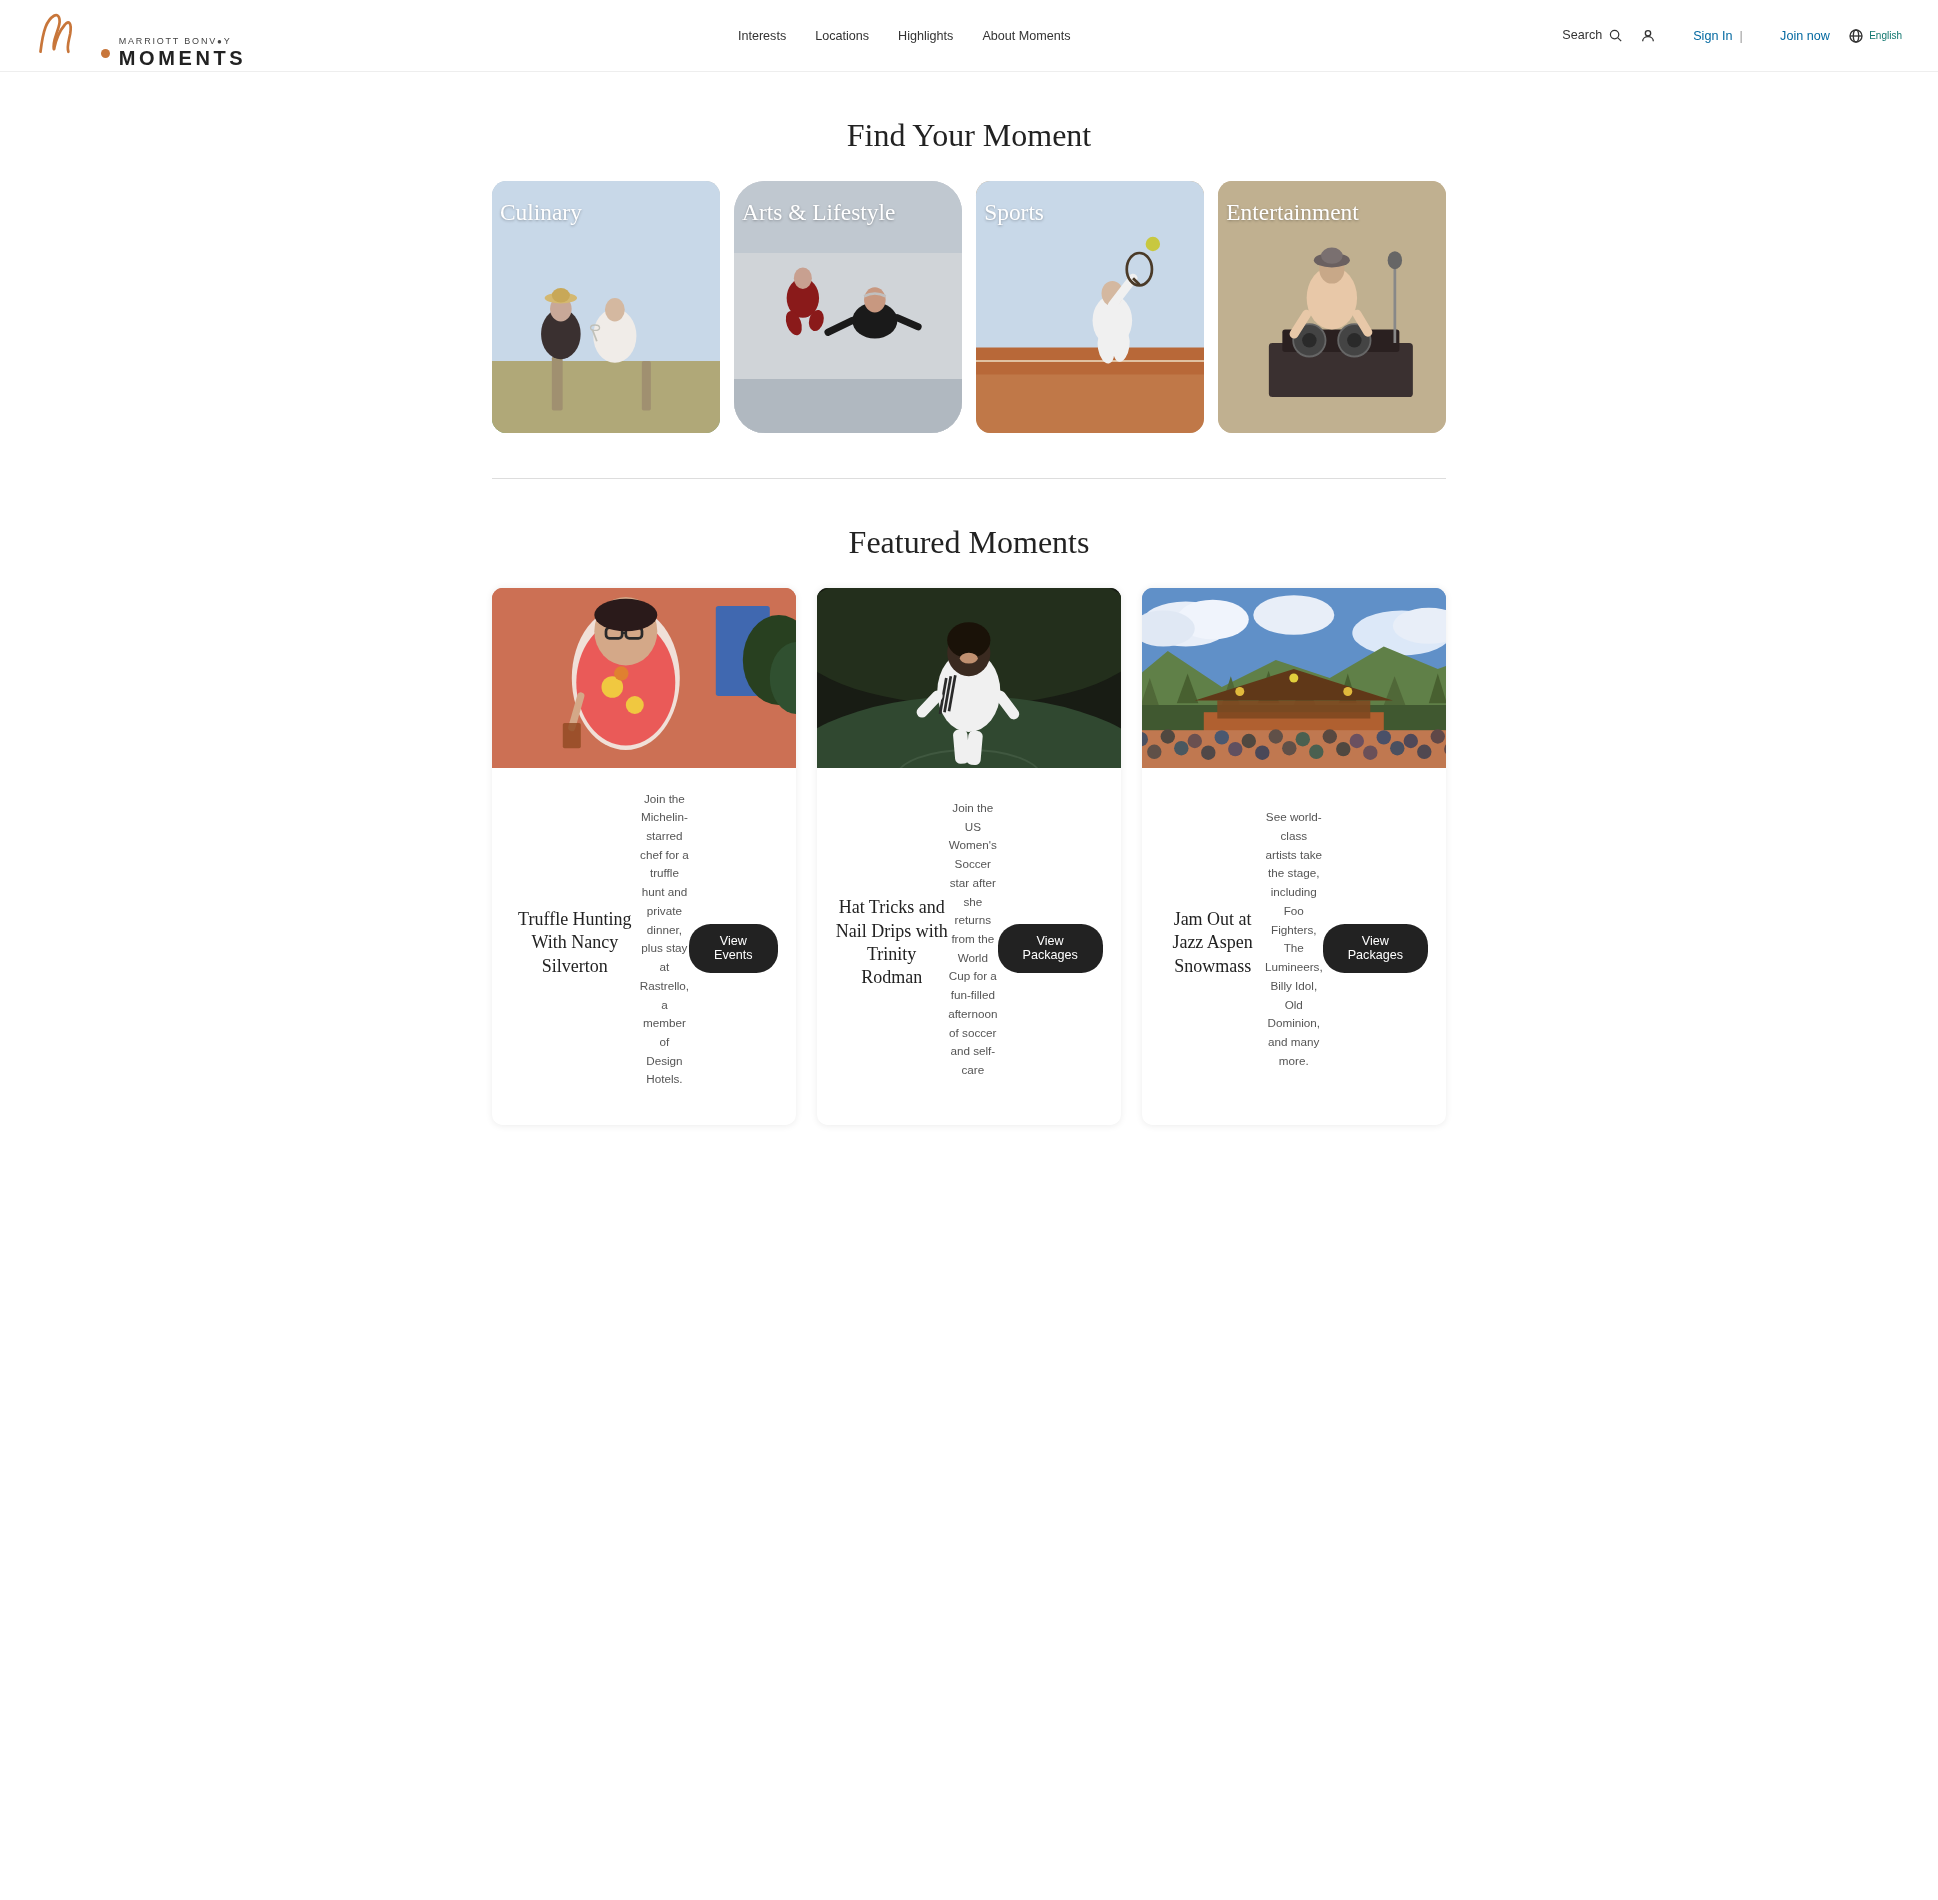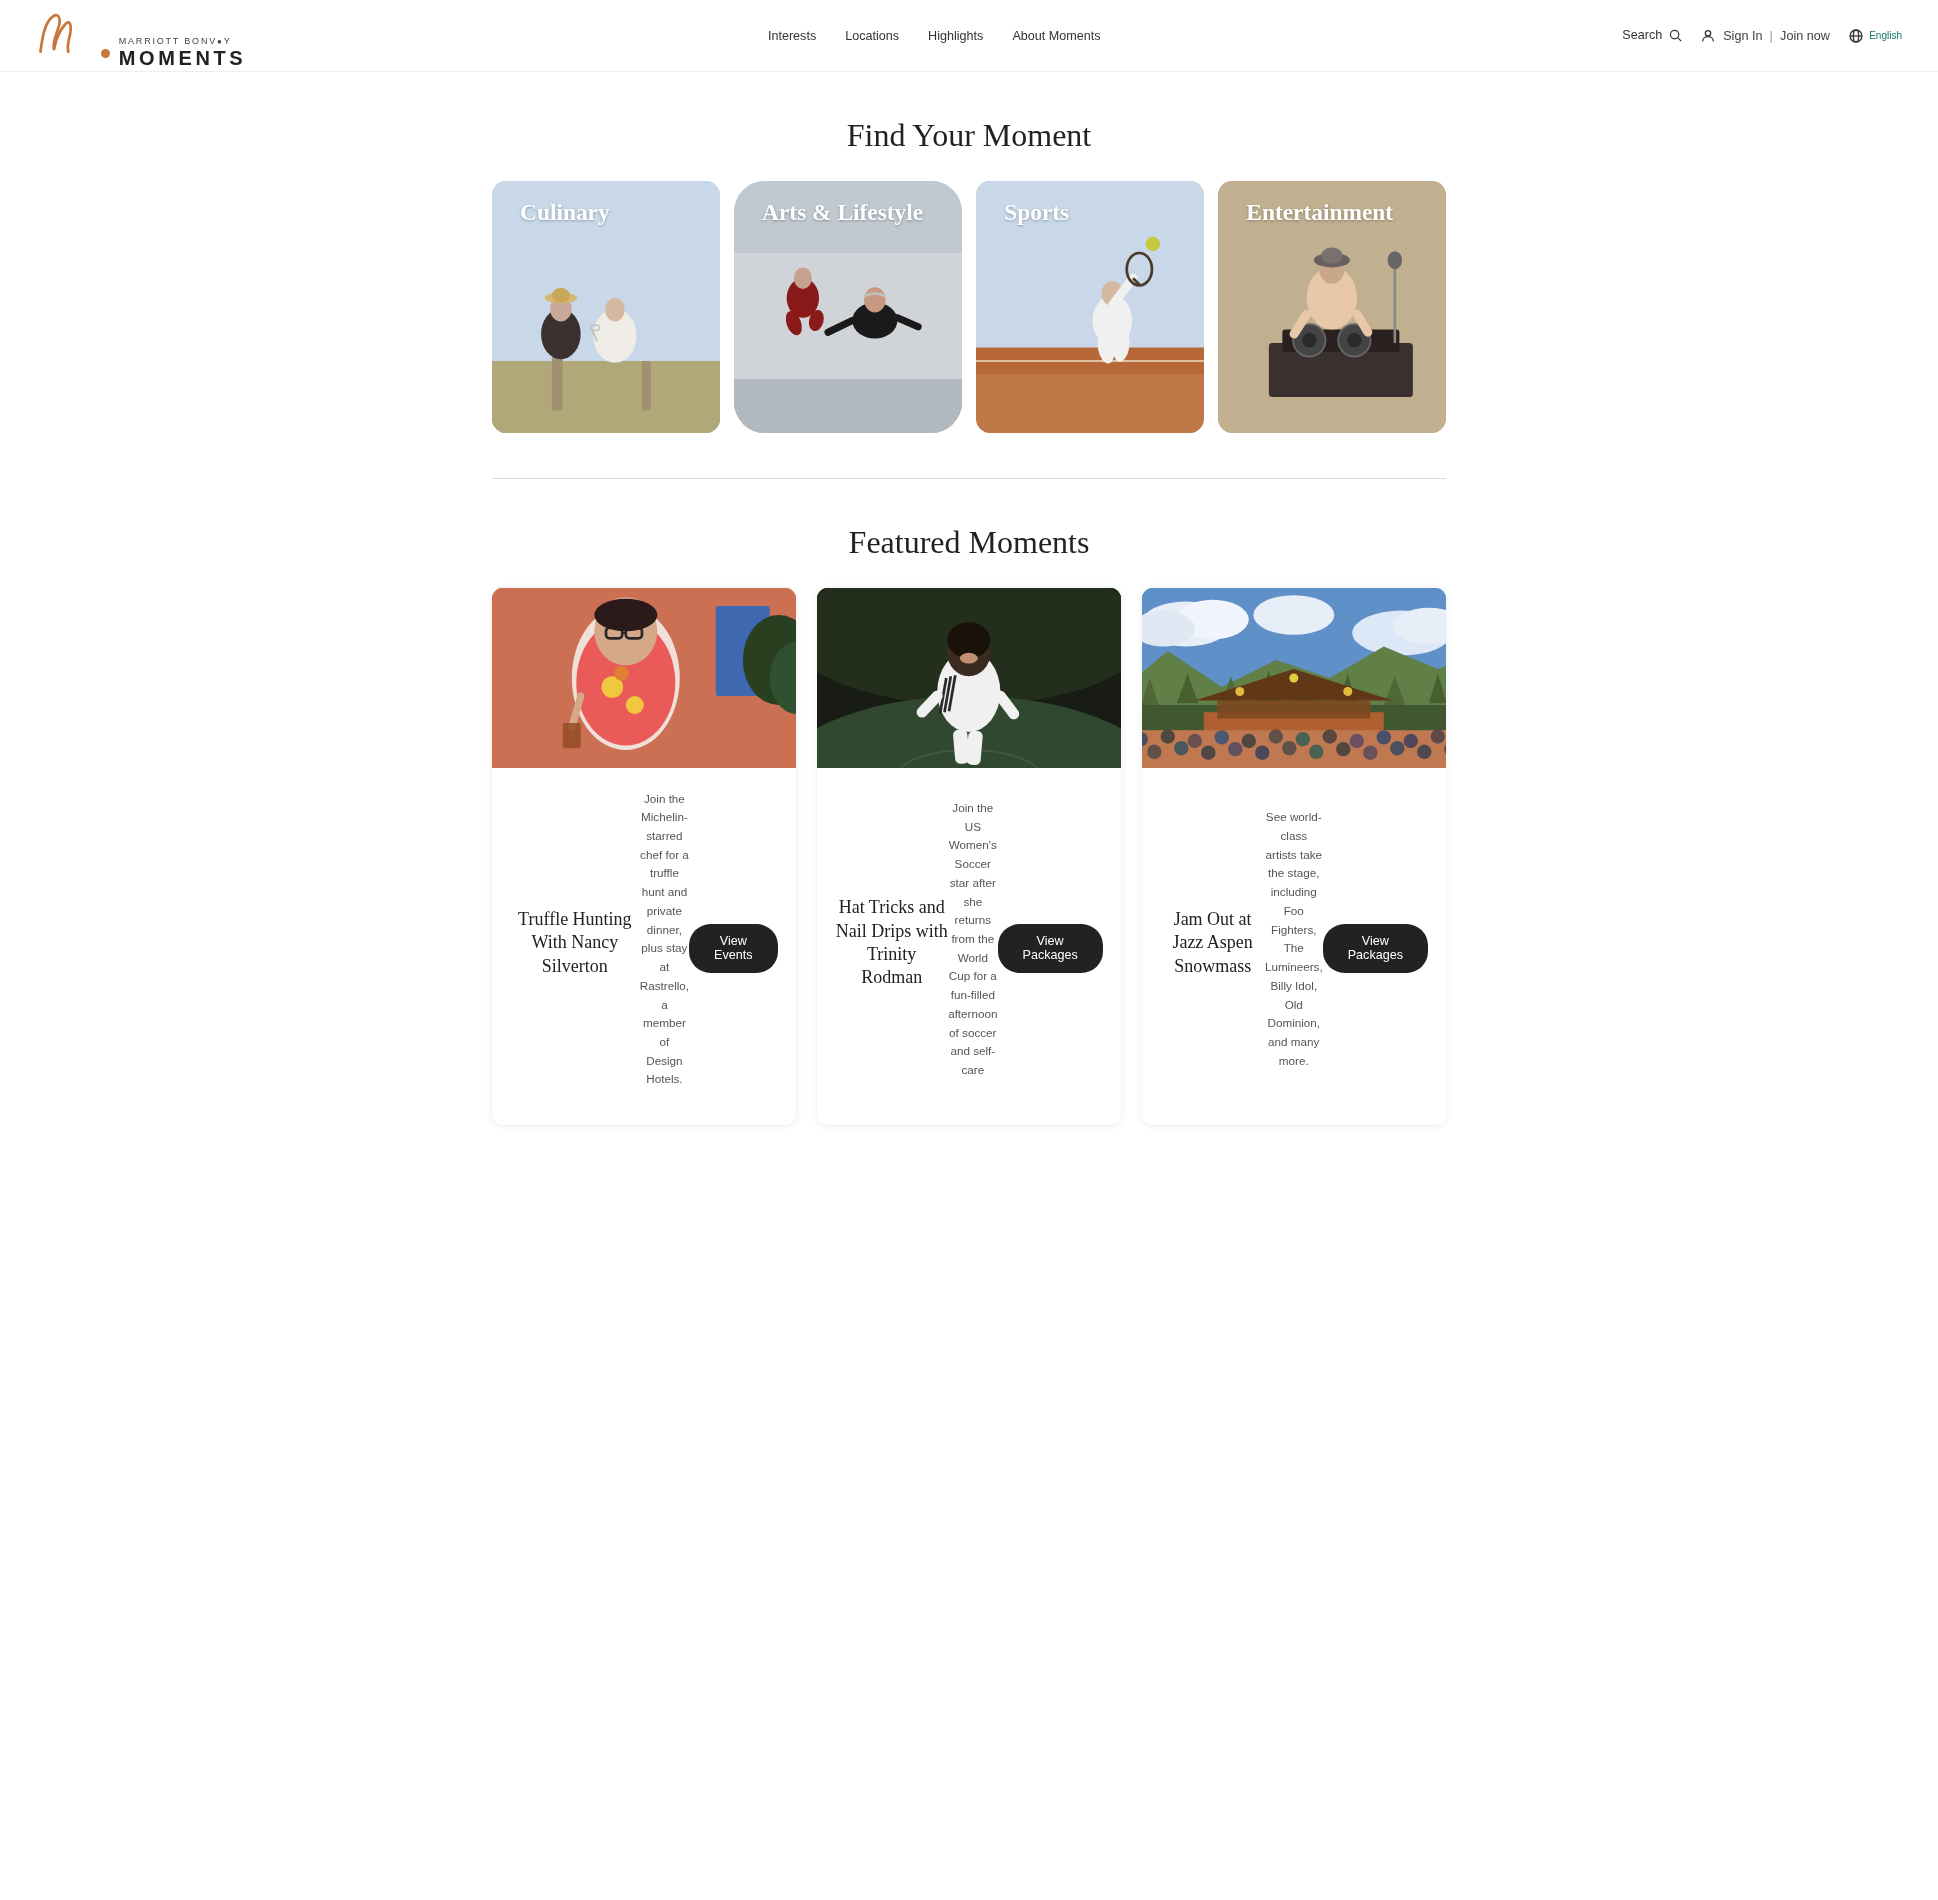--- a/index.html
+++ b/index.html
@@ -89,23 +89,24 @@
       height: 14.4px;
     }
     .auth-links {
       display: flex;
       align-items: center;
       gap: 3.6px;
       color: #333;
     }
     .auth-links a {
       text-decoration: none;
-      color: #404040;
+      color: #0369a1;
       font-family: Arial, sans-serif;
       font-size: 12.6px;
+      margin-left: 30px;
     }
     .auth-links .separator {
       color: #999;
       margin: 0 3.6px;
     }
     .sign-in-icon {
       width: 16px;
       height: 16px;
       margin-right: 3.6px;
     }
@@ -149,23 +150,23 @@
       border-radius: 14.4px;
       overflow: hidden;
       position: relative;
       cursor: pointer;
       height: 252px;
       background: #e0e8f0;
     }
     .category-card-label {
       position: absolute;
       top: 18px;
-      left: 28px;
+      left: 8px;
       font-size: 23.4px;
-      font-weight: 700;
+      font-weight: 400;
       color: #fff;
       font-family: Georgia, serif;
       text-shadow: 0 0.9px 2.7px rgba(0,0,0,0.3);
     }
 
     
     .cat-culinary { background: linear-gradient(135deg, #b8c9d8 0%, #d4c4a8 100%); }
     .cat-arts { background: linear-gradient(135deg, #c8c8d0 0%, #b0b8c0 100%); border-radius: 31px; }
     .cat-sports { background: linear-gradient(135deg, #c8a070 0%, #d4b890 100%); }
     .cat-entertainment { background: linear-gradient(135deg, #c8b090 0%, #d4c0a0 100%); }

